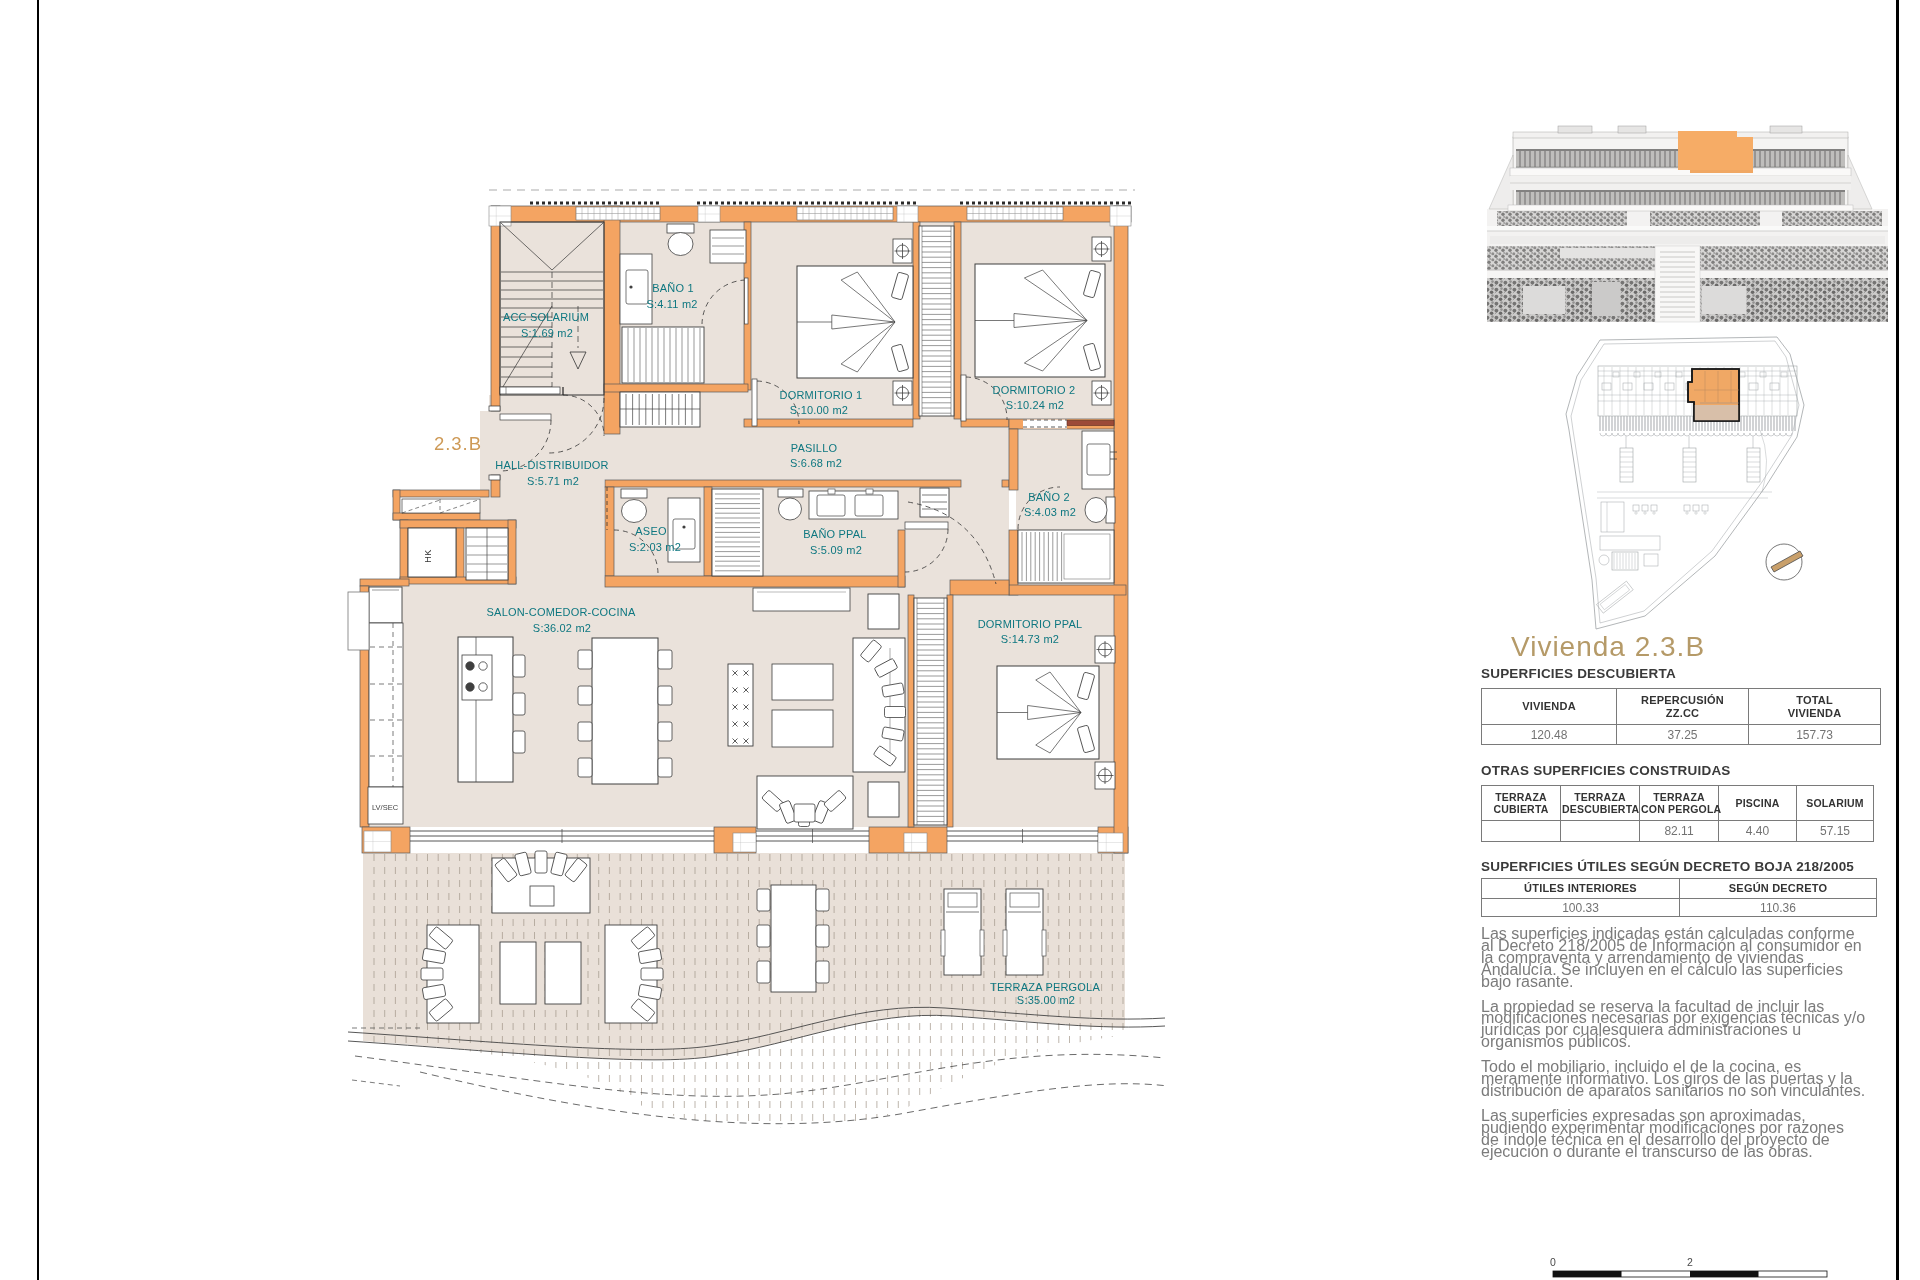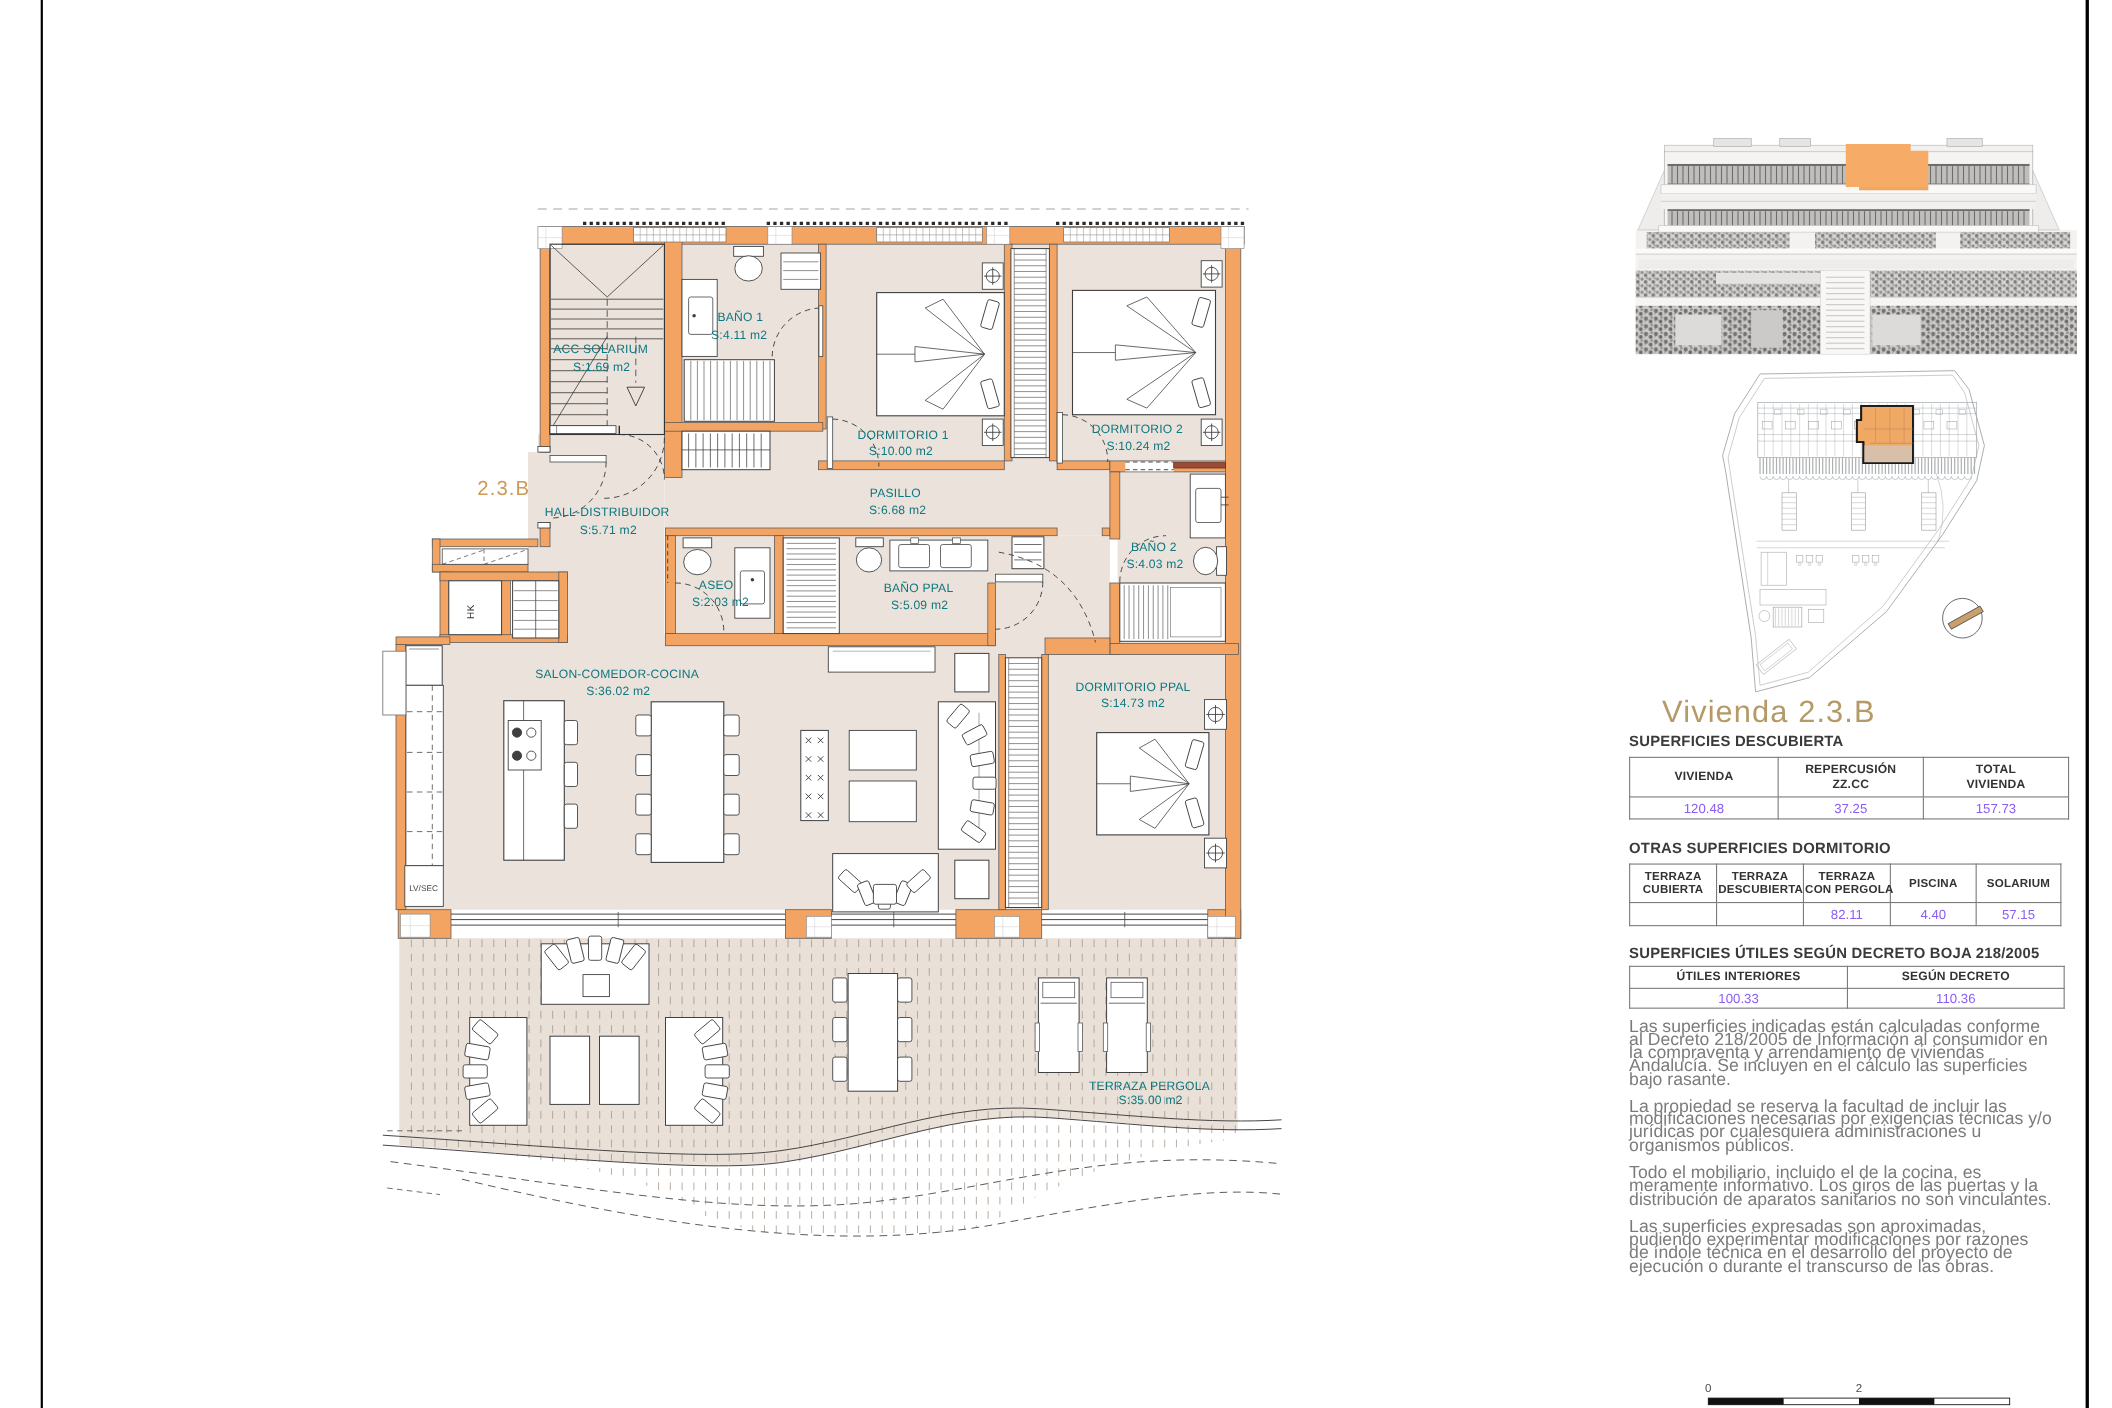--- a/index.html
+++ b/index.html
@@ -3,21 +3,21 @@
 <meta charset="utf-8">
 <title>Vivienda 2.3.B</title>
 <style>
   html,body { margin:0; padding:0; background:#ffffff; width:1920px; height:1280px;
     font-family:"Liberation Sans", sans-serif; position:relative; overflow:hidden; }
   .abs { position:absolute; }
   table { border-collapse:collapse; table-layout:fixed; }
   td,th { border:1px solid #7a7a7a; text-align:center; vertical-align:middle;
     font-family:"Liberation Sans", sans-serif; }
   th { font-size:11px; font-weight:bold; color:#333; line-height:12.5px; letter-spacing:0.2px;}
-  td { font-size:12px; color:#8b5cf6; }
+  td { font-size:12px; color:#737373; }
   .hdr { font-size:13.5px; color:#3a3a3a; letter-spacing:0.2px; font-weight:bold; }
   p.note { font-size:16px; color:#7b7b7b; line-height:11.9px; margin:0 0 13px 0; letter-spacing:0; }
 </style>
 </head>
 <body>
 
 <div class="abs" style="left:36.5px; top:0; width:2px; height:1280px; background:#000;"></div>
 
 <div class="abs" style="left:1896px; top:0; width:3px; height:1280px; background:#000;"></div>
 
@@ -1137,21 +1137,21 @@
         <th style="width:129px;">TOTAL<br>VIVIENDA</th>
       </tr>
   <tr style="height:20px;">
         <td>120.48</td>
         <td>37.25</td>
         <td>157.73</td>
       </tr>
 </tbody>
   </table>
 
-<div class="abs hdr" style="left:1481px; top:763px;">OTRAS SUPERFICIES DORMITORIO</div>
+<div class="abs hdr" style="left:1481px; top:763px;">OTRAS SUPERFICIES CONSTRUIDAS</div>
 
 <table class="abs" style="left:1481px; top:785px; width:377px;">
   <tbody>
       <tr style="height:35px;">
         <th style="width:76px; font-size:10.5px;">TERRAZA<br>CUBIERTA</th>
         <th style="width:76px; font-size:10.5px;">TERRAZA<br>DESCUBIERTA</th>
         <th style="width:76px; font-size:10.5px; white-space:nowrap;">TERRAZA<br>CON PERGOLA</th>
         <th style="width:75px; font-size:10.5px;margin-left:12px;">PISCINA</th>
         <th style="width:74px; font-size:10.5px;">SOLARIUM</th>
       </tr>

